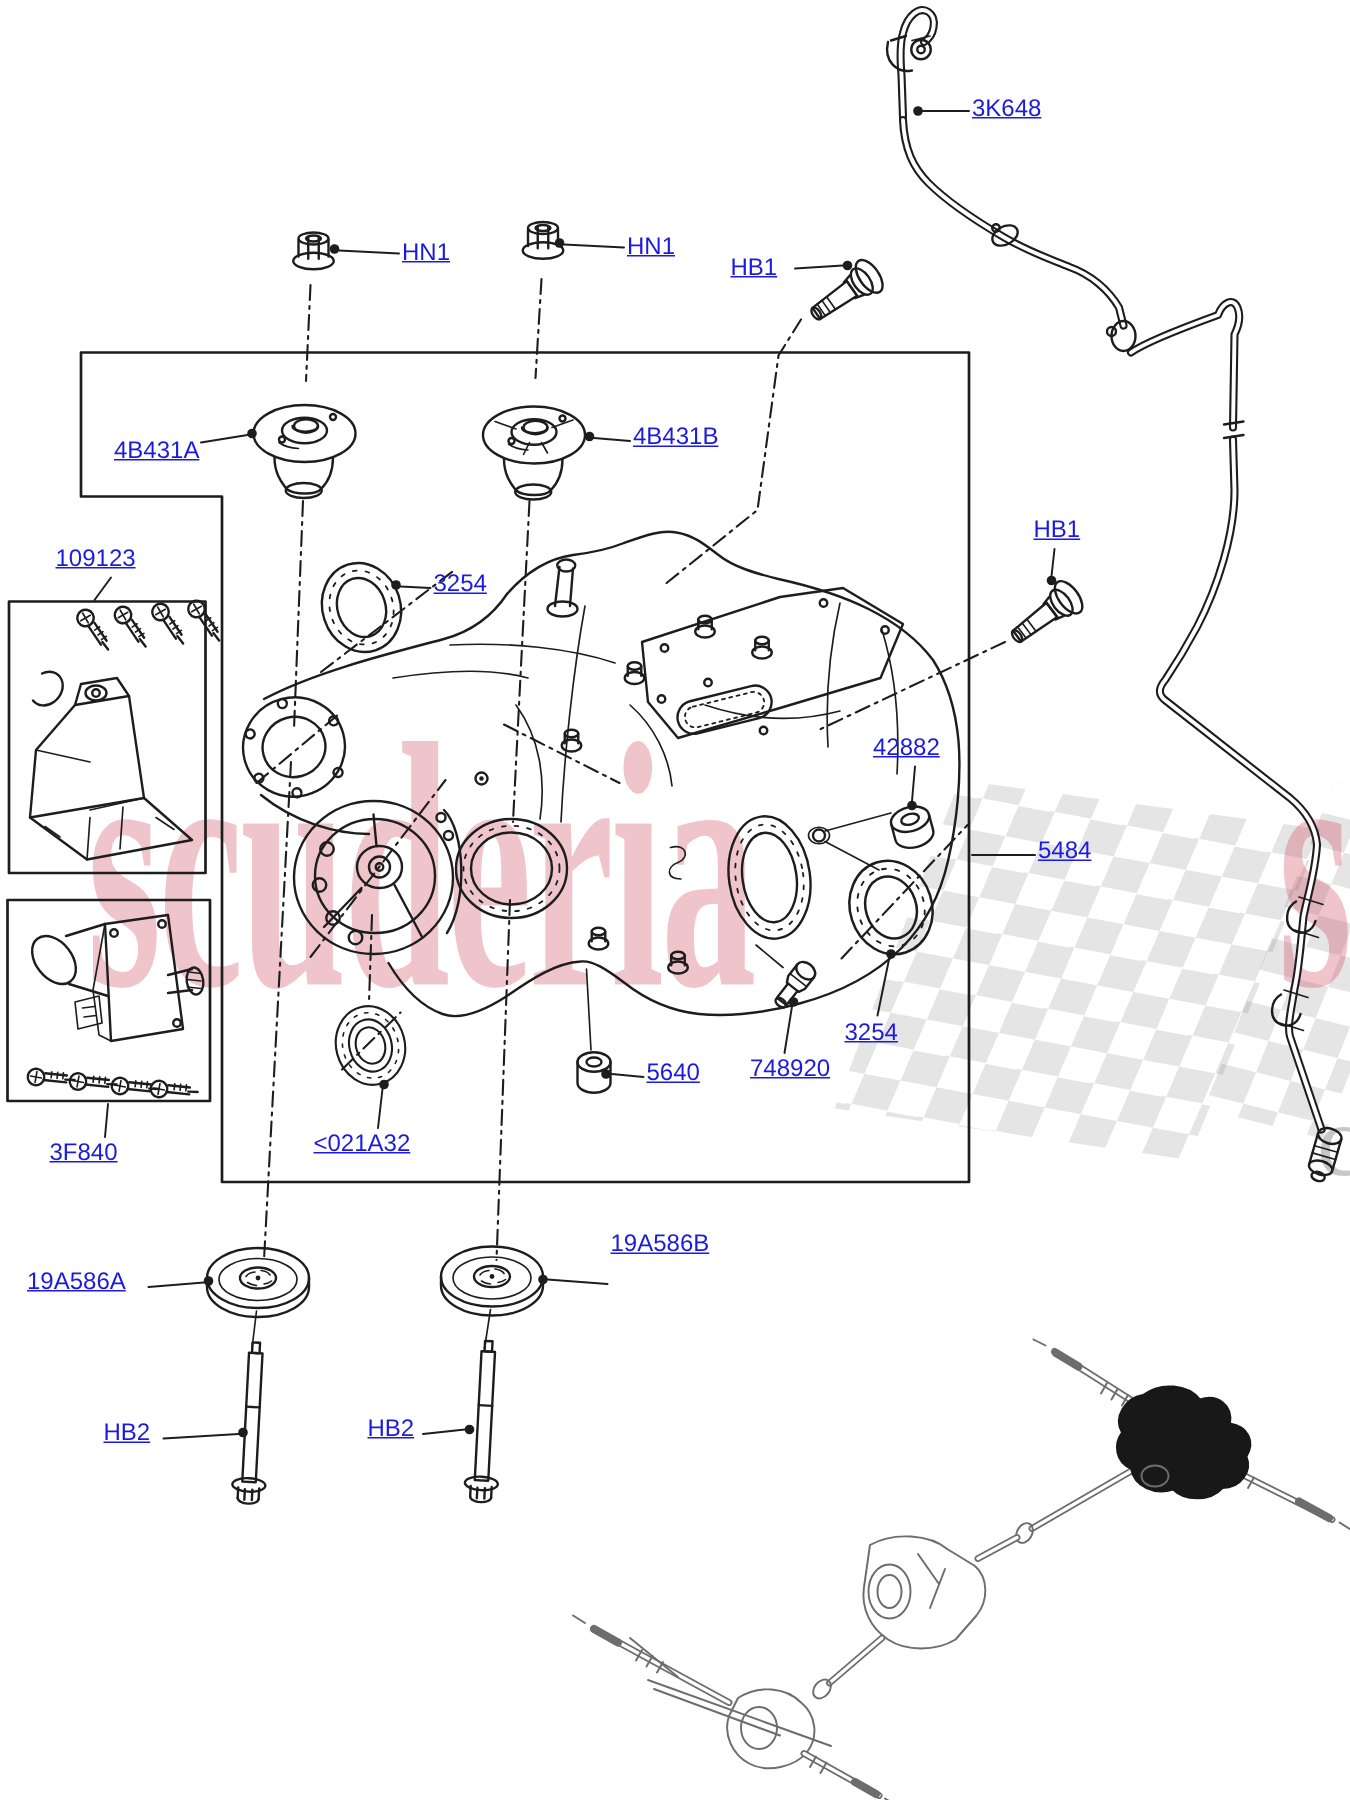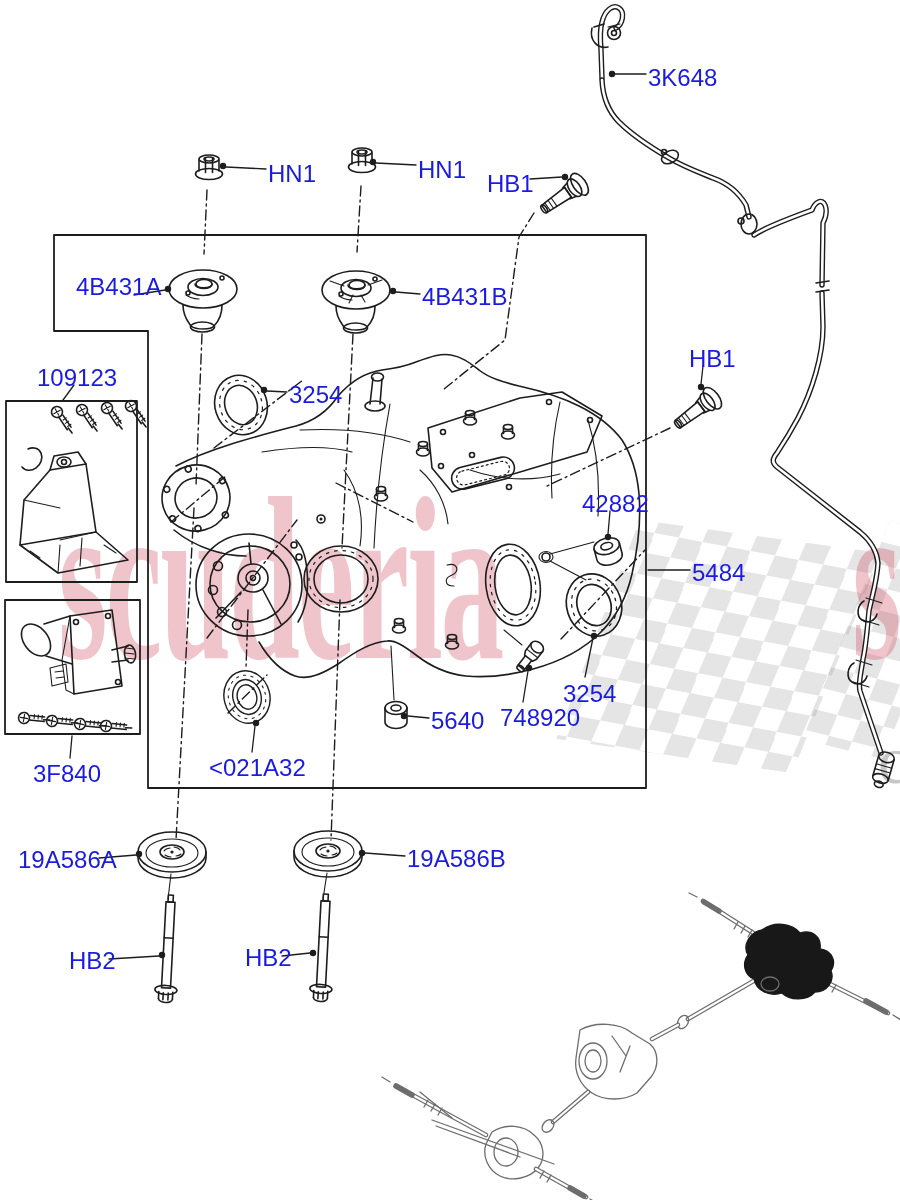--- a/index.html
+++ b/index.html
@@ -36,21 +36,21 @@
   #art .tubeO{stroke-width:5.4;}
   #art .tubeI{stroke:#fff;stroke-width:2.6;}
   #art .hatch{stroke-dasharray:2.5 6;stroke-width:1.2;}
   #art .grille{stroke-dasharray:2 3;stroke-width:1.2;}
   #art .gray *{stroke:var(--thumb);stroke-width:1.3;}
   #art .gray .blob{fill:#181818;stroke:#181818;}
   #art .gray .cup{stroke-width:5.5;}
   #art .gray .shaft{stroke-width:4.6;}
   #art .gray .shaftI{stroke:#fff;stroke-width:2.2;}
   
-  .lbl{position:absolute;font-size:24px;color:var(--label);white-space:nowrap;cursor:pointer;}
+  .lbl{position:absolute;font-size:16px;color:var(--label);white-space:nowrap;cursor:pointer;text-decoration:underline;}
 </style>
 </head>
 <body>
 
 <div id="stage">
 
   <div id="wm">
     <div class="flag" id="flag1"></div>
     <div class="flag" id="flag2"></div>
     <div class="wm-brand">scuderia</div>
@@ -405,30 +405,30 @@
       <path d="M432,1120 L554,1164 M436,1126 L520,1157" class="thin"></path>
       <path d="M420,1092 L452,1118" class="thin"></path>
     </g>
   </svg>
 
   <div>
     <div class="lbl" style="left:648px;top:64px">3K648</div>
     <div class="lbl" style="left:268px;top:160px">HN1</div>
     <div class="lbl" style="left:418px;top:156px">HN1</div>
     <div class="lbl" style="left:487px;top:170px">HB1</div>
-    <div class="lbl" style="left:76px;top:273px">4B431A</div>
+    <div class="lbl" style="left:76px;top:292px">4B431A</div>
     <div class="lbl" style="left:422px;top:283px">4B431B</div>
     <div class="lbl" style="left:37px;top:364px">109123</div>
     <div class="lbl" style="left:289px;top:381px">3254</div>
     <div class="lbl" style="left:689px;top:345px">HB1</div>
     <div class="lbl" style="left:582px;top:490px">42882</div>
     <div class="lbl" style="left:692px;top:559px">5484</div>
     <div class="lbl" style="left:563px;top:680px">3254</div>
     <div class="lbl" style="left:431px;top:707px">5640</div>
     <div class="lbl" style="left:500px;top:704px">748920</div>
     <div class="lbl" style="left:209px;top:754px">&lt;021A32</div>
     <div class="lbl" style="left:33px;top:760px">3F840</div>
     <div class="lbl" style="left:18px;top:846px">19A586A</div>
-    <div class="lbl" style="left:407px;top:845px">19A586B</div>
+    <div class="lbl" style="left:407px;top:821px">19A586B</div>
     <div class="lbl" style="left:69px;top:947px">HB2</div>
     <div class="lbl" style="left:245px;top:944px">HB2</div>
   </div>
 </div>
 
 </body></html>

